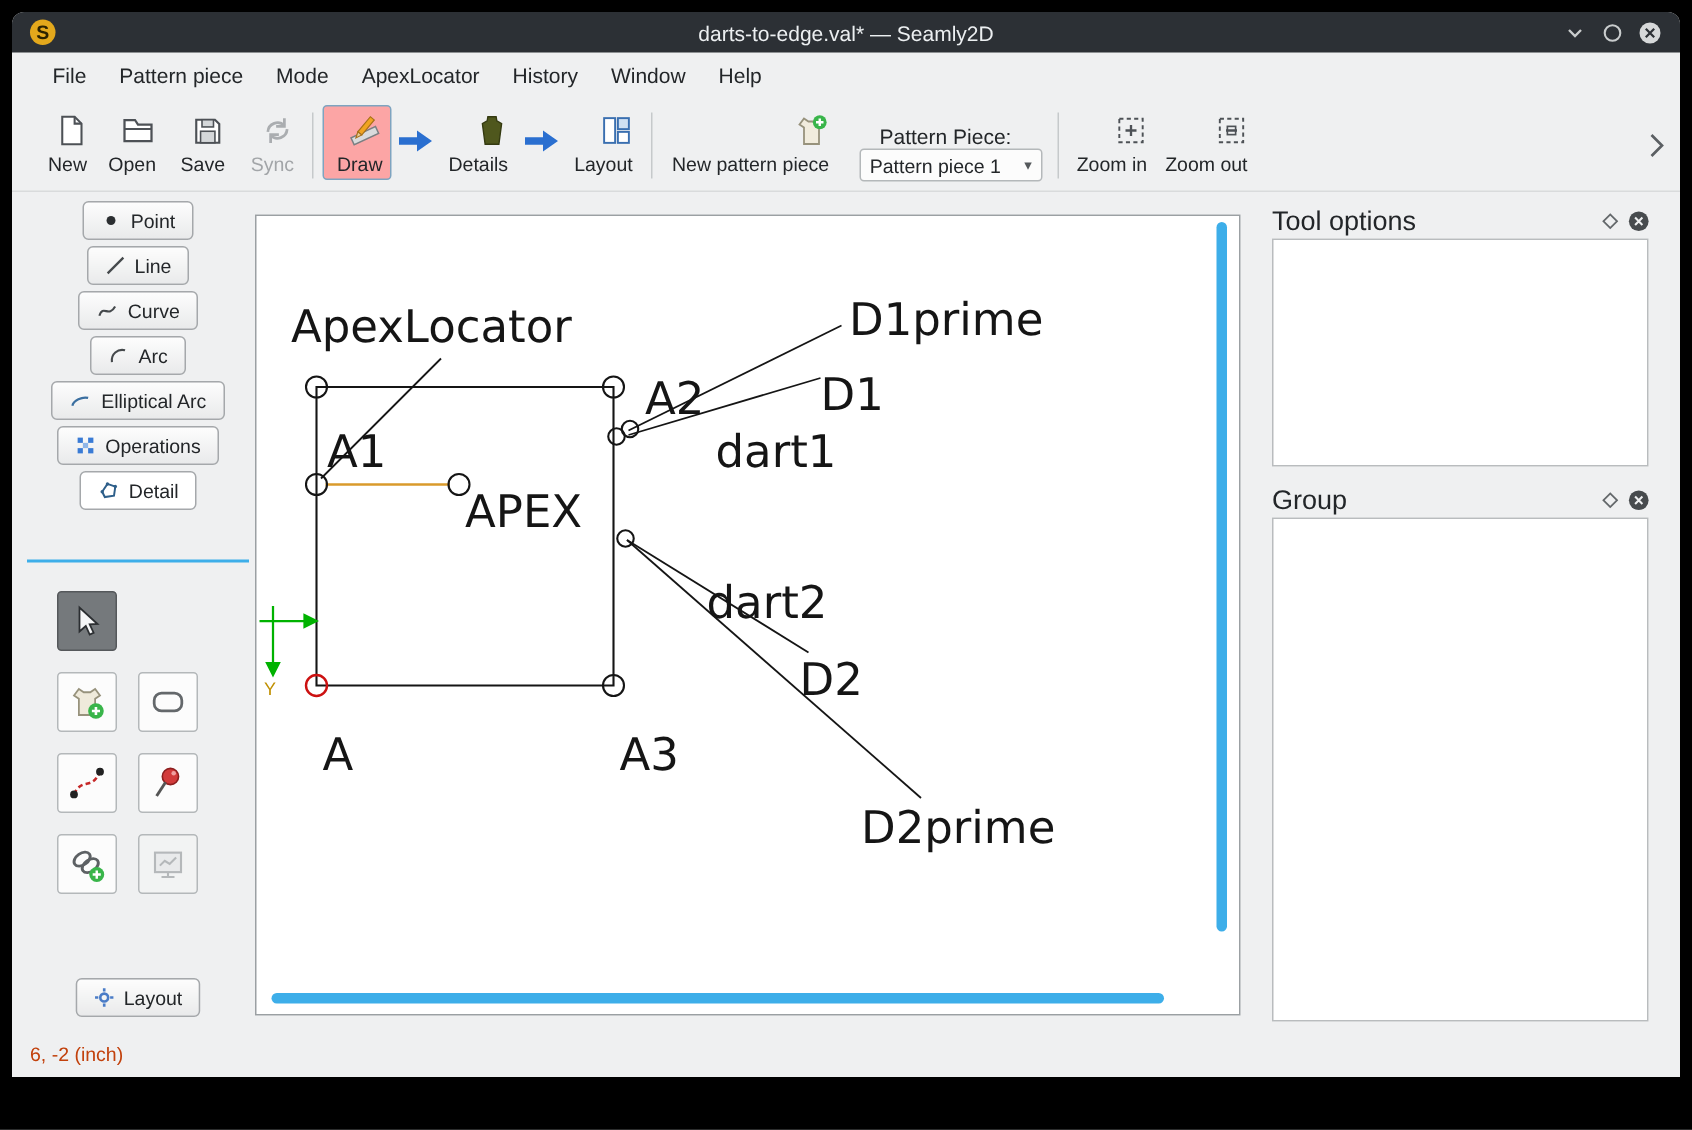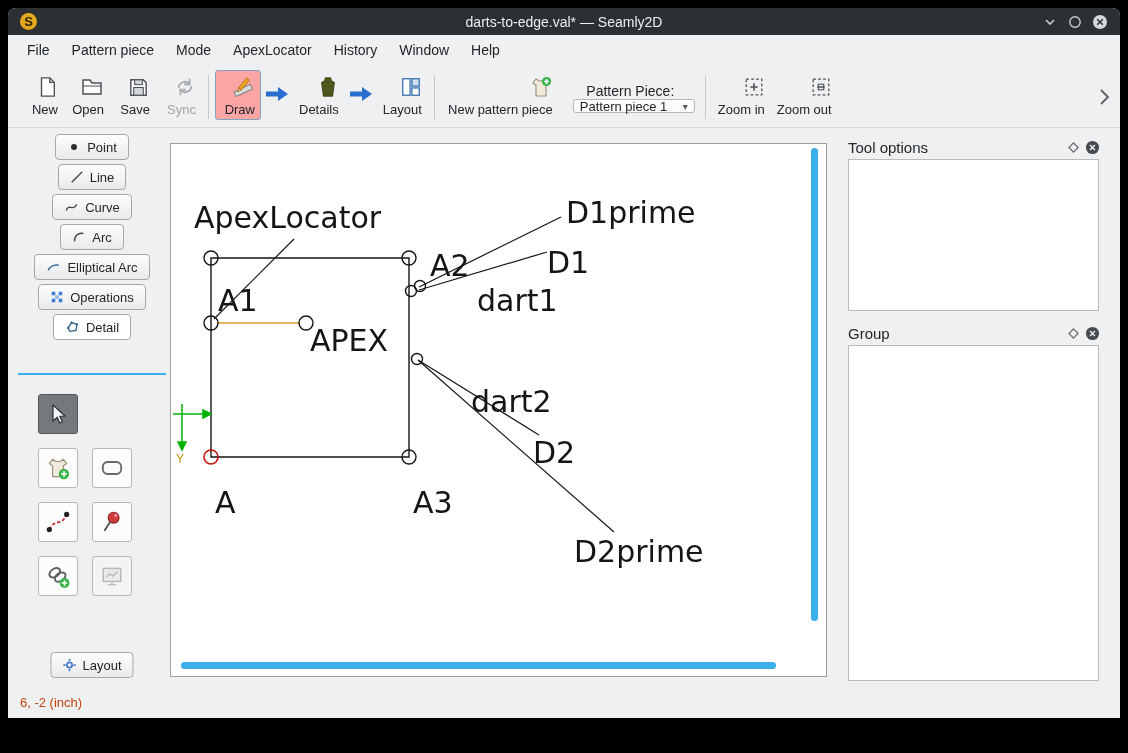--- a/index.html
+++ b/index.html
@@ -8,35 +8,35 @@
   #window { position:absolute; left:8px; top:8px; width:1112px; height:710px; background:#eff0f1; border-radius:8px 8px 0 0; overflow:hidden; }
 
   
   .titlebar { position:absolute; left:0; top:0; width:100%; height:27px; background:#2c3035; display:flex; align-items:center; color:#f2f3f4; }
   .app-icon { width:17px; height:17px; margin-left:12px; border-radius:50%; background:#e3a81c; color:#2b2200; font-size:13px; font-weight:bold; display:flex; align-items:center; justify-content:center; }
   .title { position:absolute; left:0; right:0; text-align:center; font-size:14px; color:#eceff1; pointer-events:none; }
   .win-controls { margin-left:auto; display:flex; align-items:center; gap:9px; margin-right:12px; z-index:2; }
   .winbtn { width:16px; height:16px; display:flex; align-items:center; justify-content:center; }
 
   
-  .menubar { position:absolute; left:0; top:27px; width:100%; height:30px; display:flex; align-items:center; padding-left:8px; font-size:14px; color:#232629; }
+  .menubar { position:absolute; left:0; top:27px; width:100%; height:30px; display:flex; align-items:center; padding-left:16px; font-size:14px; color:#232629; }
   .menu-item { padding:4px 11px; border-radius:3px; }
 
   
   .toolbar { position:absolute; left:0; top:57px; width:100%; height:63px; display:flex; align-items:flex-start; padding:5px 8px 0 10px; border-bottom:1px solid #d9dbdc; }
   .tbtn { display:flex; flex-direction:column; align-items:flex-end; min-width:46px; padding:3px 5px 2px; border-radius:3px; border:1px solid transparent; }
   .tbtn .ticon { height:26px; display:flex; align-items:center; justify-content:center; }
   .tbtn .tlabel { font-size:13px; color:#232629; margin-top:2px; white-space:nowrap; }
   .tbtn.checked { background:#fca5a5; border:1px solid #7ea4c0; }
   .tbtn.disabled .tlabel { color:#a2a5a8; }
   .tsep { width:1px; height:44px; background:#c6c9cb; margin:5px 6px 0 6px; }
   .flow-arrow { margin:16px 4px 0 4px; }
   .combo-wrap { display:flex; align-items:center; margin:0 4px 0 14px; padding-top:13px;flex-direction:column; }
   .combo-label { font-size:14px; color:#232629; margin-right:7px; white-space:nowrap; }
-  .combo { width:122px; height:14px; background:#fcfcfc; border:1px solid #b4b8ba; border-radius:3px; display:flex; align-items:center; padding:0 6px; font-size:13px; color:#232629; }
+  .combo { width:122px; height:22px; background:#fcfcfc; border:1px solid #b4b8ba; border-radius:3px; display:flex; align-items:center; padding:0 6px; font-size:13px; color:#232629; }
   .combo .combo-arrow { margin-left:auto; font-size:10px; color:#55595c; }
   .toolbar-overflow { margin-left:auto; margin-top:18px; padding-right:2px; }
 
   
   .toolbox { position:absolute; left:6px; top:122px; width:156px; height:552px; }
   .side-tab { display:flex; align-items:center; gap:6px; height:26px; margin:4px auto; padding:0 11px; width:max-content; background:linear-gradient(#fdfdfd,#e9eaeb); border:1px solid #a5a8ab; border-radius:4px; font-size:13px; color:#232629; }
   .side-tab.active { background:#ffffff; }
   .active-line { position:absolute; left:4px; top:243px; width:148px; height:2px; background:#3daee9; }
   .toolgrid-btn { position:absolute; width:40px; height:40px; background:#fcfcfc; border:1px solid #b4b8ba; border-radius:3px; display:flex; align-items:center; justify-content:center; }
   .toolgrid-btn.selected { background:#75797c; border-color:#55585b; }
@@ -45,21 +45,21 @@
 
   
   .canvas { position:absolute; left:162px; top:135px; width:657px; height:534px; background:#ffffff; border:1px solid #9ba0a3; }
   .canvas svg text.plabel { font-family:"DejaVu Sans",sans-serif; font-size:30px; fill:#151515; }
   .vscroll { position:absolute; right:8px; top:4px; width:7px; height:473px; background:#3daee9; border-radius:3.5px; }
   .hscroll { position:absolute; left:10px; top:518px; width:595px; height:7px; background:#3daee9; border-radius:3.5px; }
 
   
   .dock { position:absolute; left:832px; top:127px; width:268px; }
   .panel-header { height:24px; display:flex; align-items:center; padding:0 8px; }
-  .panel-title { font-size:15px; color:#232629; }
+  .panel-title { font-size:18px; color:#232629; }
   .panel-icons { margin-left:auto; display:flex; align-items:center; gap:6px; }
   .panel-content { margin:0 9px 0 8px; background:#ffffff; border:1px solid #b9bcbe; }
   .panel-gap { height:10px; }
 
   
   .statusbar { position:absolute; left:0; bottom:0; width:100%; height:32px; display:flex; align-items:center; padding-left:12px; font-size:13px; color:#c2410c; }
 </style>
 </head>
 <body>
 

